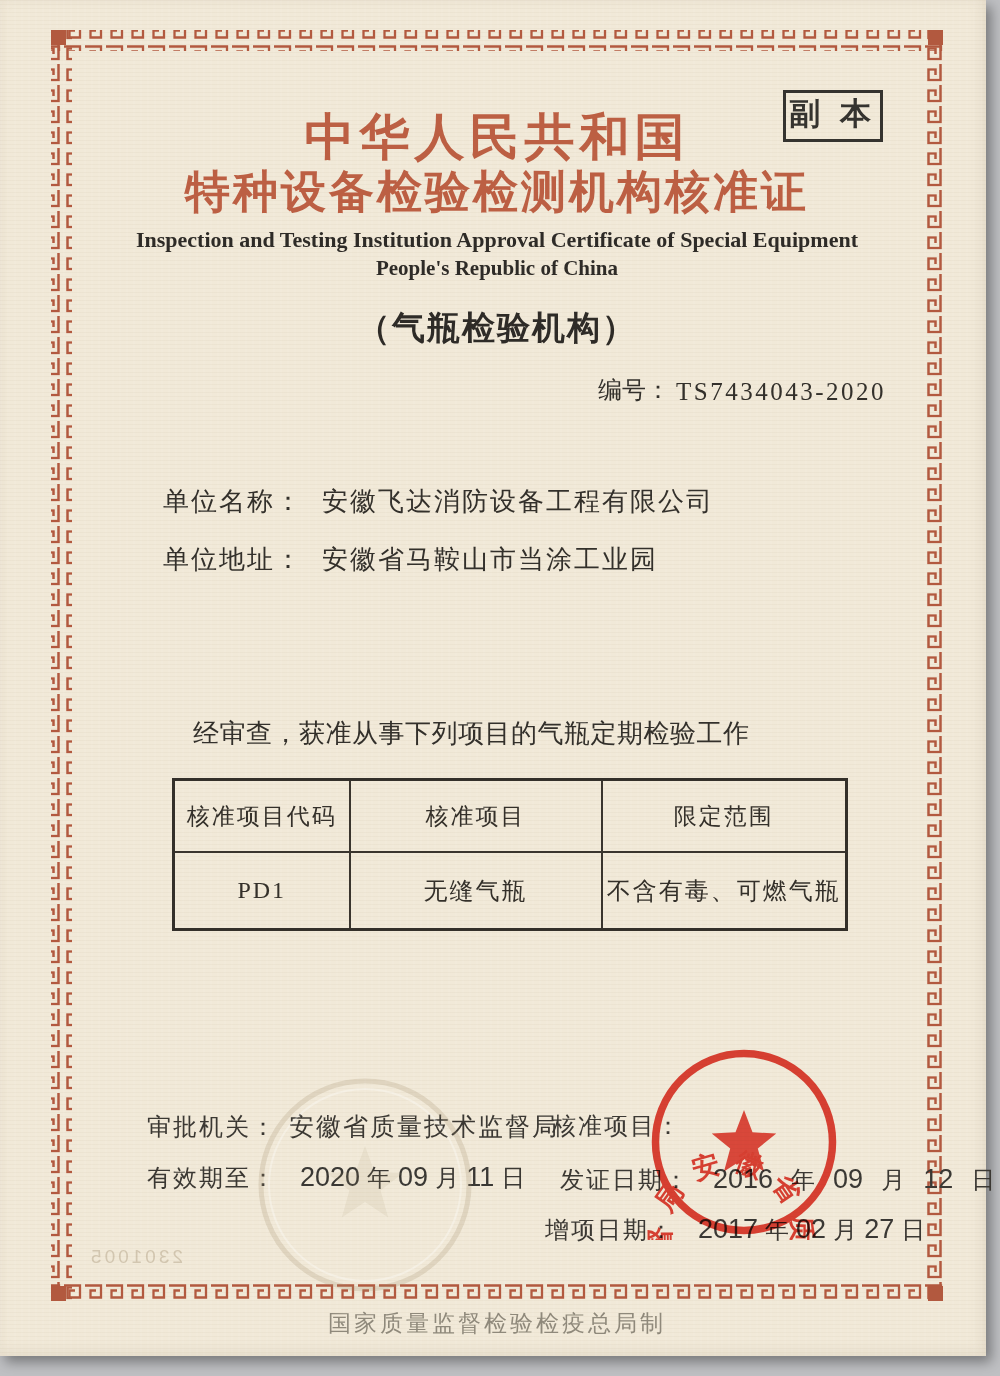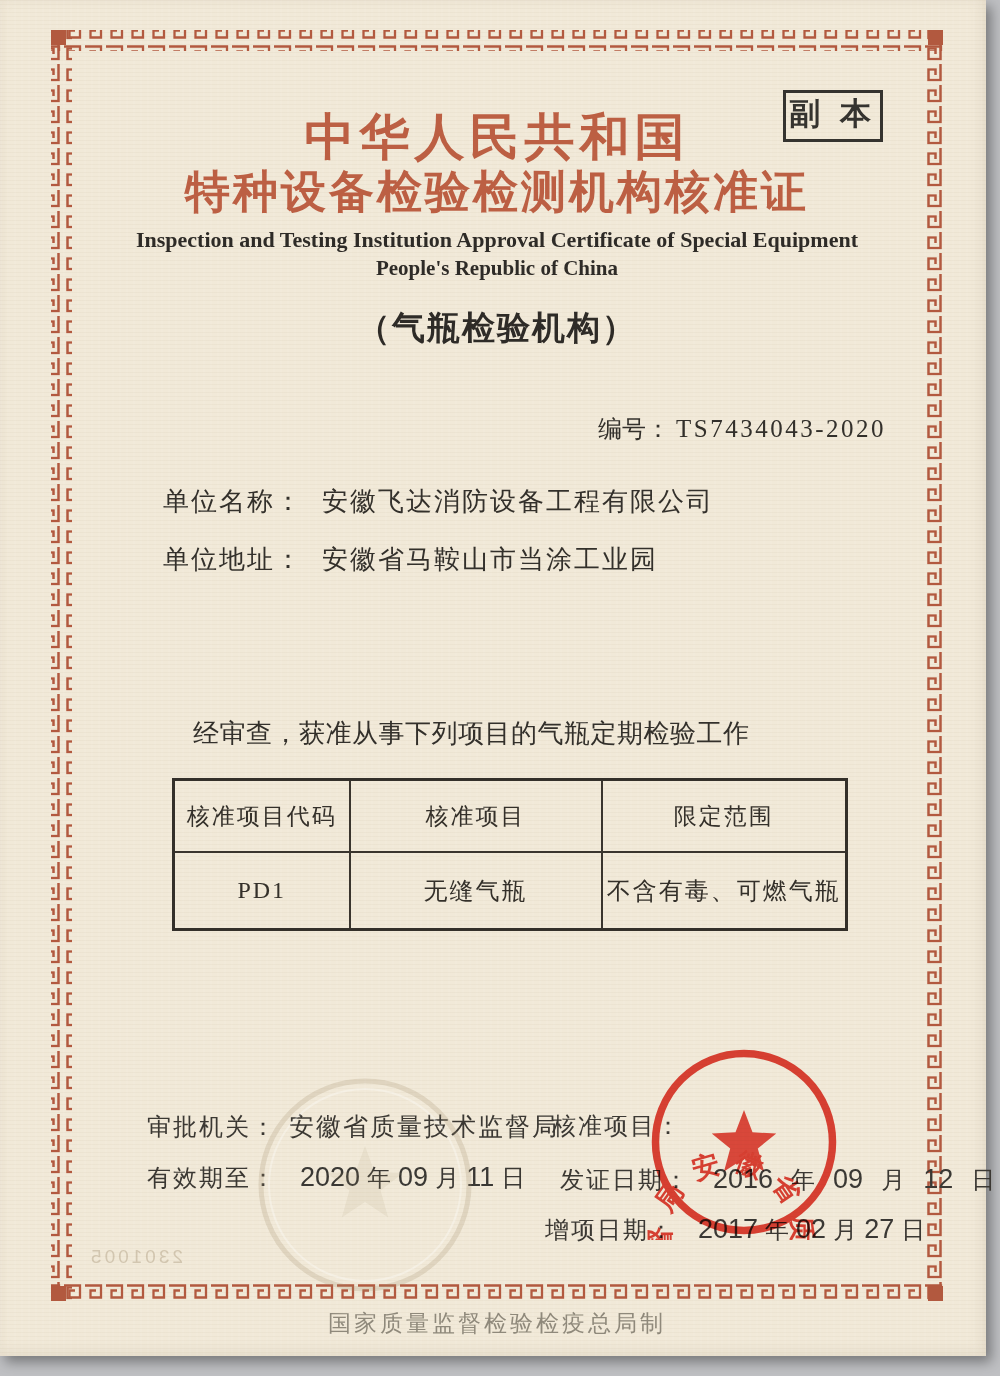--- a/index.html
+++ b/index.html
@@ -26,21 +26,21 @@
   .t2{top:168px;font-size:45px;letter-spacing:3px;line-height:1.1;}
   .te1{top:227px;font-size:22px;font-weight:bold;color:#2e2b27;}
   .te2{top:256px;font-size:21px;font-weight:bold;color:#2e2b27;}
   .subtitle{top:306px;font-size:33px;font-weight:600;color:#2e2b27;letter-spacing:2px;}
   .copybox{
     left:783px;top:90px;width:100px;height:52px;
     border:3px solid #35332f;box-sizing:border-box;
     display:flex;align-items:flex-start;justify-content:center;
     font-size:31px;font-weight:600;color:#35332f;letter-spacing:6px;
   }
-  .certno{left:598px;top:374px;font-size:24px;display:flex;align-items:center;margin-top:39px;}
+  .certno{left:598px;top:374px;font-size:24px;display:flex;align-items:flex-end;}
   .certno .no{font-size:25px;letter-spacing:2.5px;margin-left:6px;}
   .fieldrow{display:flex;align-items:baseline;font-size:26px;letter-spacing:2px;}
   .fieldrow .val{margin-left:19px;}
   .row-name{left:163px;top:484px;}
   .row-addr{left:163px;top:542px;}
   .statement{left:193px;top:716px;font-size:26px;letter-spacing:0.5px;}
   table.approval{
     left:172px;top:778px;width:673px;
     border-collapse:collapse;table-layout:fixed;
     font-size:23px;color:#34302a;

